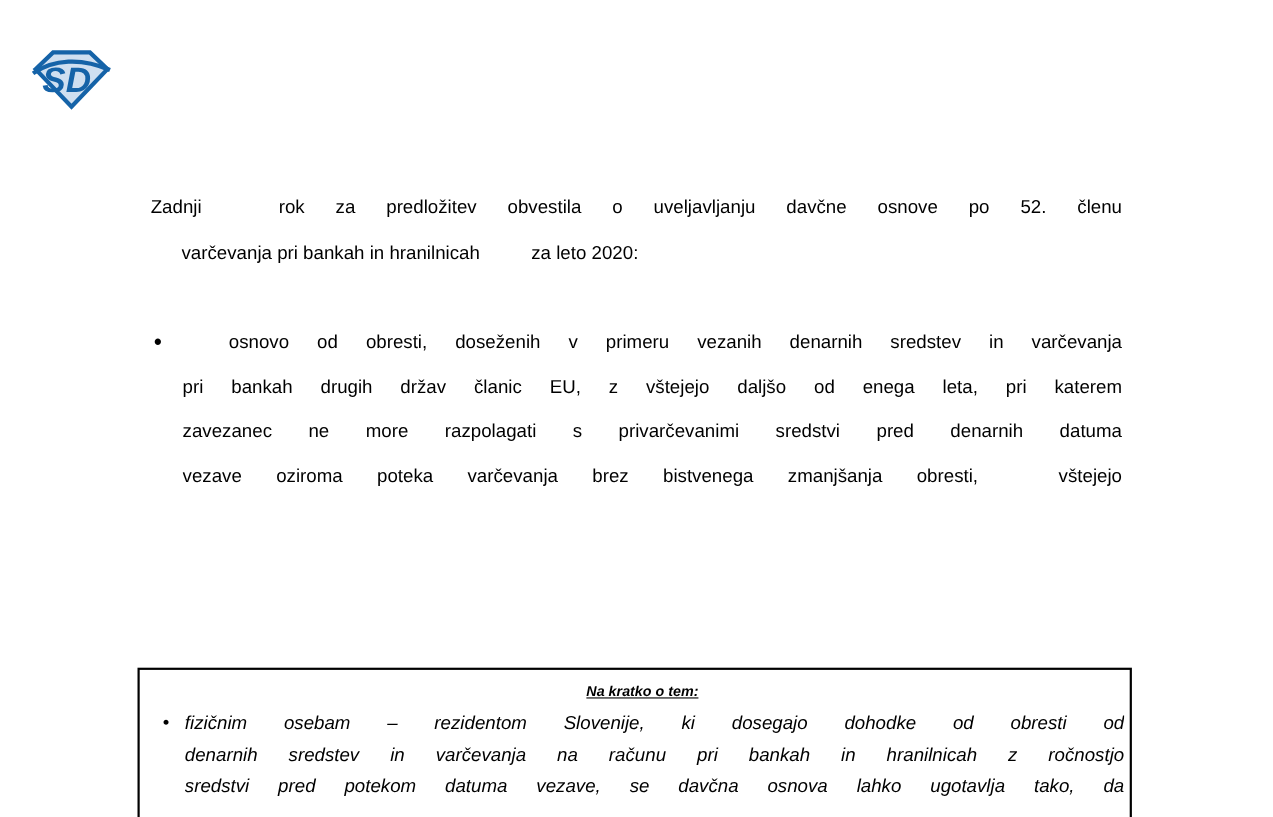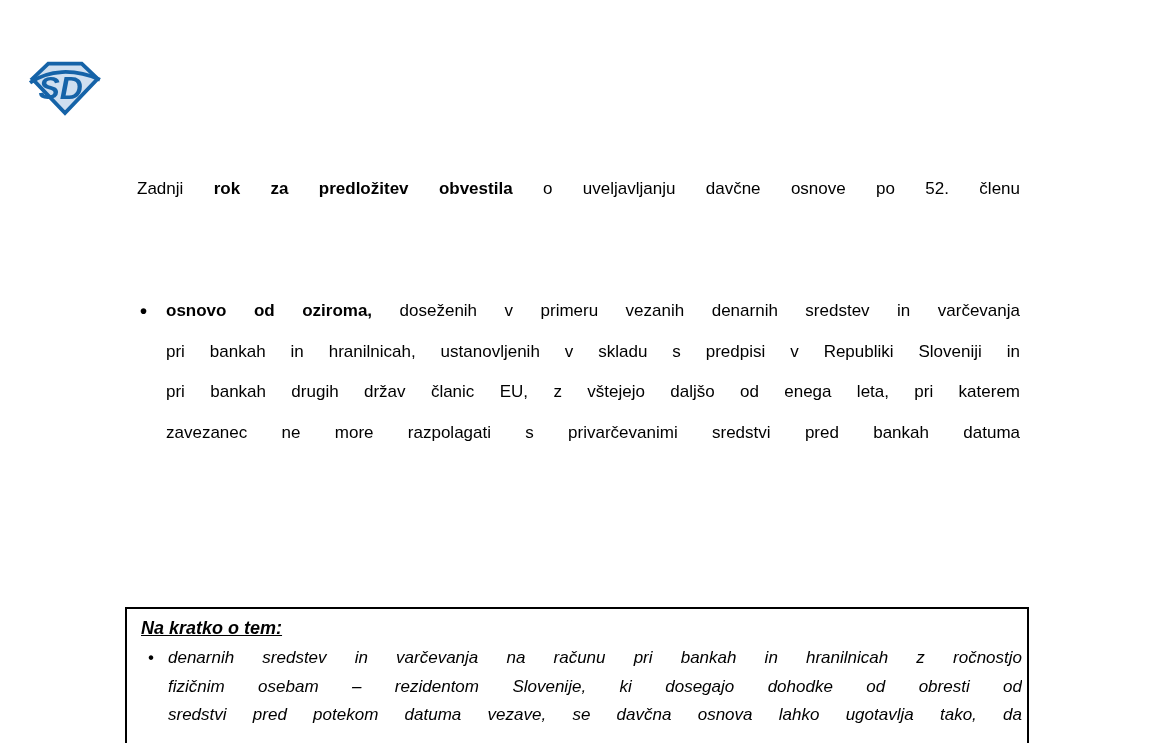--- a/index.html
+++ b/index.html
@@ -4,87 +4,88 @@
 <style>
   html, body { margin:0; padding:0; }
   body {
     width:1157px; height:743px; overflow:hidden;
     background:#ffffff; color:#000000;
     font-family:"Liberation Sans", sans-serif;
   }
   .page { position:relative; width:1157px; height:743px; background:#fff; overflow:hidden; }
 
   
-  .logo { position:absolute; left:27px; top:59px; width:76px; height:58px; }
+  .logo { position:absolute; left:27px; top:43px; width:76px; height:58px; }
 
   
   .para { font-size:17px; }
   .line {
     text-align:justify; text-align-last:justify;
     line-height:40.5px; height:40.5px;
     overflow:hidden; white-space:normal;
   }
   .line.final { text-align-last:left; }
-  .b { font-weight:bold; }
+  .b { font-weight:normal;margin-left:42px; }
 
   #para-deadline { position:absolute; left:165px; top:169px; width:855px; }
   #para-deadline .line:first-child { width:883px; margin-left:-28px; }
 
   .bullet-wrap { position:absolute; left:166px; top:291px; width:854px; }
   .marker {
     position:absolute; left:-26px; top:0;
     font-size:20px; font-weight:bold; line-height:40.5px;
   }
 
   
   .box {
     position:absolute; left:125px; top:607px; width:904px; height:175px;
     border:2px solid #000; box-sizing:border-box; background:#fff;
   }
   .box-heading {
     margin:7px 0 3px 14px;
-    font-size:18px; font-weight:bold; font-style:italic;
-    text-decoration:underline; line-height:25px;
+    font-size:13px; font-weight:bold; font-style:italic;
+    text-decoration:underline; line-height:25px;text-align:center;
   }
   .box-bullet { position:relative; margin-left:41px; width:854px; font-style:italic; font-size:17px; }
   .box-bullet .line { line-height:28.6px; height:28.6px; text-align-last:justify; }
   .box-bullet .marker { left:-20px; font-size:16px; line-height:28.6px; }
 </style>
 </head>
 <body>
 
 <div class="page">
 
   <div class="logo">
     <svg viewBox="0 0 100 76" width="76" height="58">
       <path d="M7 26 L28 6 L72 6 L93 26 L50 71 Z" fill="#cfdff0" stroke="#1563a8" stroke-width="5" stroke-linejoin="miter"></path>
       <path d="M4 31 C 28 14, 62 12, 96 27" fill="none" stroke="#1563a8" stroke-width="5"></path>
       <text x="15" y="53" font-size="42" font-weight="bold" font-style="italic" font-family="'Liberation Sans', sans-serif" fill="#1563a8">SD</text>
     </svg>
   </div>
 
   <div class="para" id="para-deadline">
       <div class="line"><span>Zadnji </span><span class="b">rok za predložitev obvestila</span><span> o uveljavljanju davčne osnove po 52. členu</span></div>
+      <div class="line final"><span>varčevanja pri bankah in hranilnicah </span><span class="b">za leto 2020:</span></div>
     </div>
 
   <div class="bullet-wrap">
     <span class="marker">•</span>
     <div class="para" id="para-residents">
-        <div class="line"><span class="b">osnovo od oziroma,</span><span> doseženih v primeru vezanih denarnih sredstev in varčevanja</span></div>
-        <div class="line"><span>pri bankah in hranilnicah, ustanovljenih v skladu s predpisi v Republiki Sloveniji in</span></div>
+        <div class="line"><span class="b">osnovo od obresti,</span><span> doseženih v primeru vezanih denarnih sredstev in varčevanja</span></div>
         <div class="line"><span>pri bankah drugih držav članic EU, z vštejejo daljšo od enega leta, pri katerem</span></div>
-        <div class="line"><span>zavezanec ne more razpolagati s privarčevanimi sredstvi pred bankah datuma</span></div>
+        <div class="line"><span>zavezanec ne more razpolagati s privarčevanimi sredstvi pred denarnih datuma</span></div>
+        <div class="line"><span>vezave oziroma poteka varčevanja brez bistvenega zmanjšanja obresti, </span><span class="b">vštejejo</span></div>
       </div>
   </div>
 
   <div class="box">
     <div class="box-heading">Na kratko o tem:</div>
     <div class="box-bullet">
       <span class="marker">•</span>
       <div class="para" id="para-summary">
+          <div class="line"><span>fizičnim osebam – rezidentom Slovenije, ki dosegajo dohodke od obresti od</span></div>
           <div class="line"><span>denarnih sredstev in varčevanja na računu pri bankah in hranilnicah z ročnostjo</span></div>
-          <div class="line"><span>fizičnim osebam – rezidentom Slovenije, ki dosegajo dohodke od obresti od</span></div>
           <div class="line"><span>sredstvi pred potekom datuma vezave, se davčna osnova lahko ugotavlja tako, da</span></div>
         </div>
     </div>
   </div>
 
 </div>
 
 </body></html>

